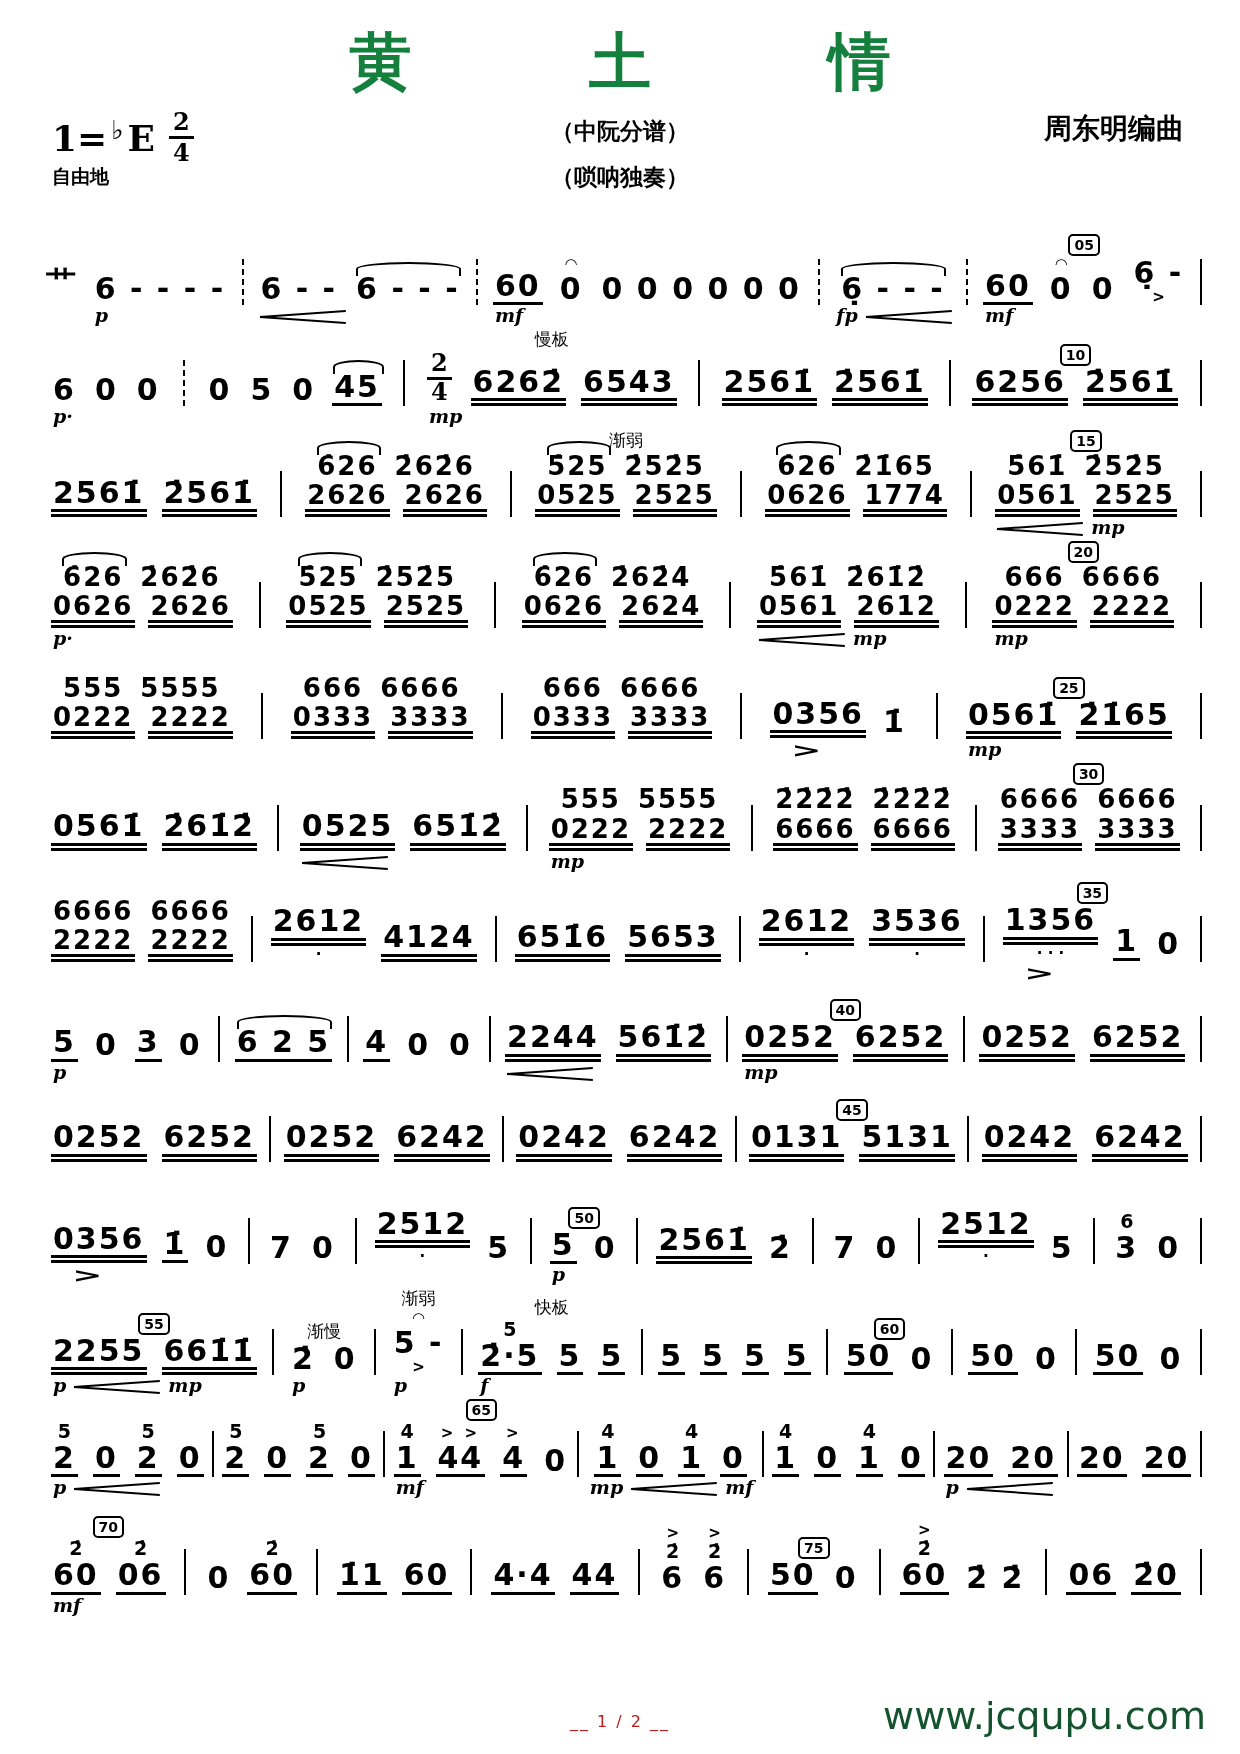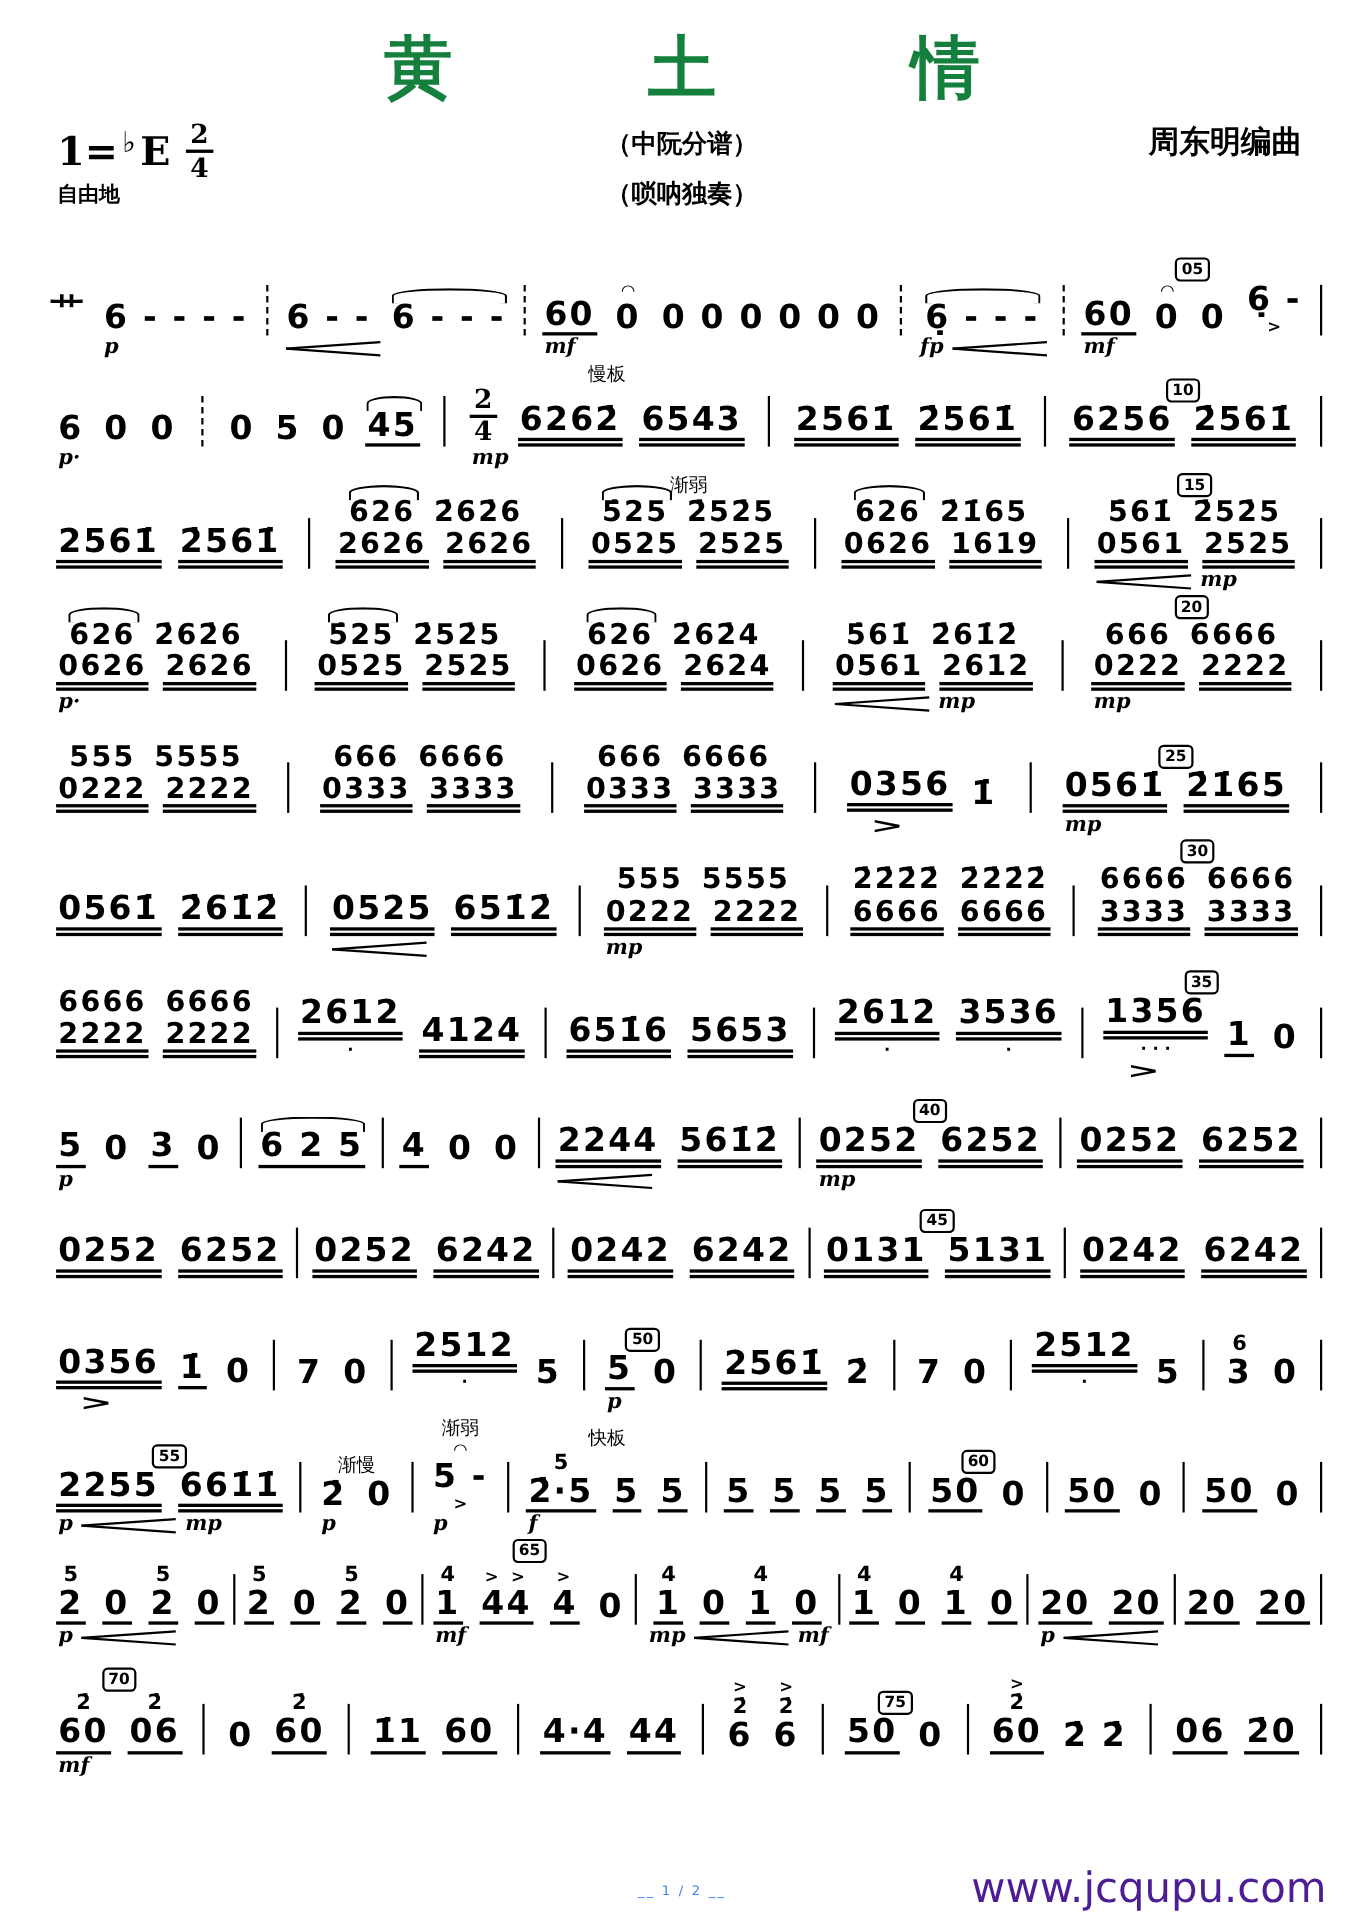--- a/index.html
+++ b/index.html
@@ -58,22 +58,22 @@
   .hp.c::after{transform:rotate(4deg);transform-origin:left center;}
   .ab{font-size:20px;font-weight:bold;transform:scaleX(1.8);margin-left:26px;}
   .slur{position:absolute;top:-11px;left:2%;width:94%;height:12px;border:2px solid #000;
         border-bottom:none;border-radius:100% 100% 0 0;}
   .mts{display:inline-flex;flex-direction:column;align-items:center;font-weight:bold;
        font-size:24px;line-height:1;margin:0 4px 2px 0;font-family:"DejaVu Serif",serif;}
   .mts .tstop{border-bottom:3px solid #000;padding:0 4px 2px 4px;}
   
   .footer{position:absolute;left:0;right:0;bottom:8px;height:58px;}
   .pagenum{position:absolute;left:0;right:0;top:24px;text-align:center;
-           font-size:12px;color:#3b82f6;letter-spacing:2px;}
-  .site{position:absolute;right:34px;top:6px;font-size:38px;color:#4c1d95;}
+           font-size:16px;color:#b91c1c;letter-spacing:2px;}
+  .site{position:absolute;right:34px;top:6px;font-size:38px;color:#14532d;}
 </style>
 </head>
 <body>
 
 <div class="title">黄 土 情</div>
 
 <div class="meta-row">
   <div class="keysig">
     <span>1=</span>
       <span class="flat">♭</span>
@@ -349,21 +349,21 @@
               </div>
               <div class="grp">
                 <div class="gmain">2̇1̇65</div>
               </div>
             </div>
             <div class="voice">
               <div class="grp">
                 <div class="gmain u2">0626</div>
               </div>
               <div class="grp">
-                <div class="gmain u2">1619</div>
+                <div class="gmain u2">1774</div>
               </div>
             </div>
           </div>
         </div>
         <div class="m-below"></div>
       </div>
       <div class="bar"></div>
       <div class="measure">
         <div class="m-above">
           <div class="mbox">15</div>

